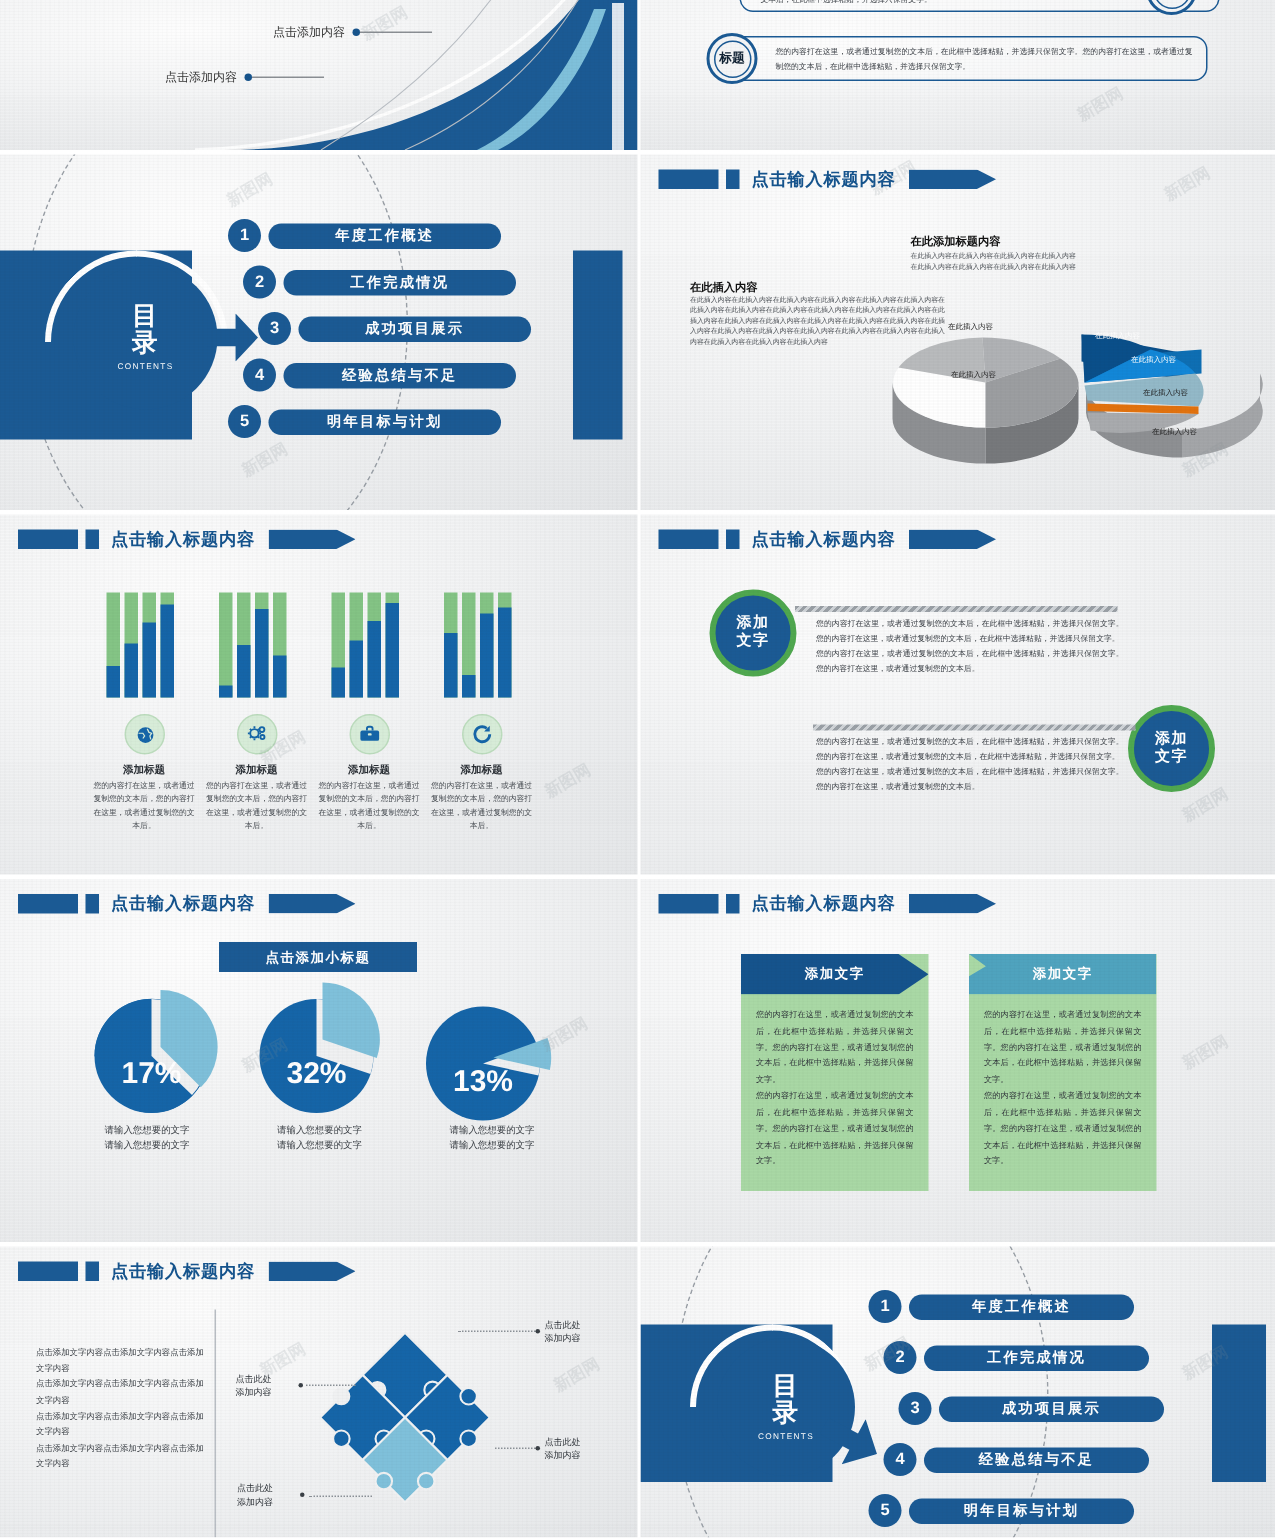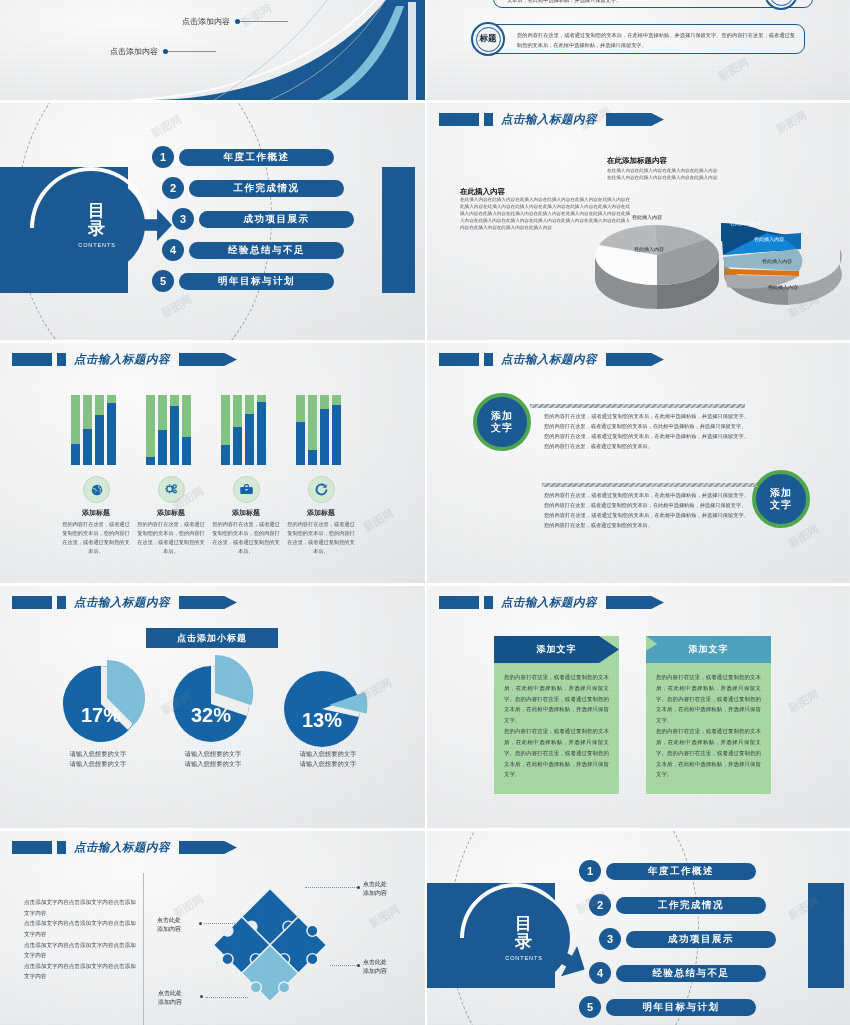--- a/index.html
+++ b/index.html
@@ -31,21 +31,21 @@
   .r1 { top:0;   height:100px; }
   .r2 { top:103px; height:237px; }
   .r3 { top:343px; height:240px; }
   .r4 { top:586px; height:242px; }
   .r5 { top:831px; height:194px; }
 
   
   .hdr { position:absolute; left:12px; top:9px; height:15px; display:flex; align-items:center; z-index:5;}
   .hdr .blk1 { width:40px; height:13px; background:#1B5A94; }
   .hdr .blk2 { width:9px; height:13px; background:#1B5A94; margin-left:5px; }
-  .hdr .htxt { font-size:11.5px; font-weight:bold; color:#15538c; margin-left:8px; letter-spacing:.5px; white-space:nowrap;font-style:italic;}
+  .hdr .htxt { font-size:11.5px; font-weight:bold; color:#15538c; margin-left:8px; letter-spacing:.5px; white-space:nowrap;}
   .hdr .arrow { margin-left:9px; width:58px; height:13px; background:#1B5A94;
       clip-path: polygon(0 0, 78% 0, 100% 50%, 78% 100%, 0 100%); }
 
   
   .curvewrap{position:absolute;inset:0;}
   .lbl-dot{position:absolute;display:flex;align-items:center;font-size:8px;color:#333;white-space:nowrap;}
   .lbl-dot .dot{width:5px;height:5px;border-radius:50%;background:#17548c;margin-left:5px;}
   .lbl-dot .ln{height:1px;background:#8b8f94;}
 
   

